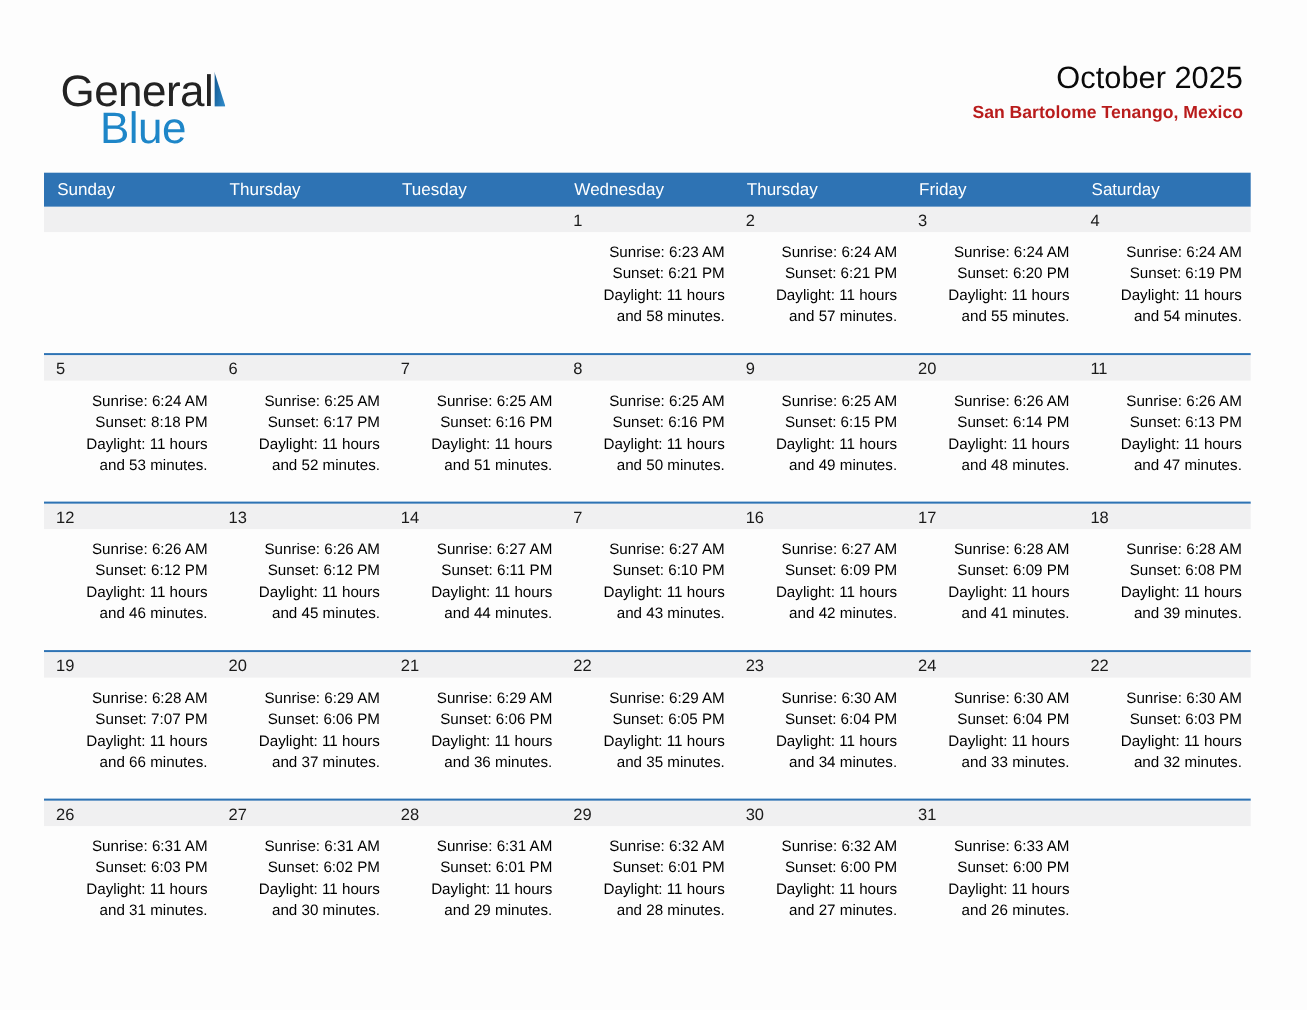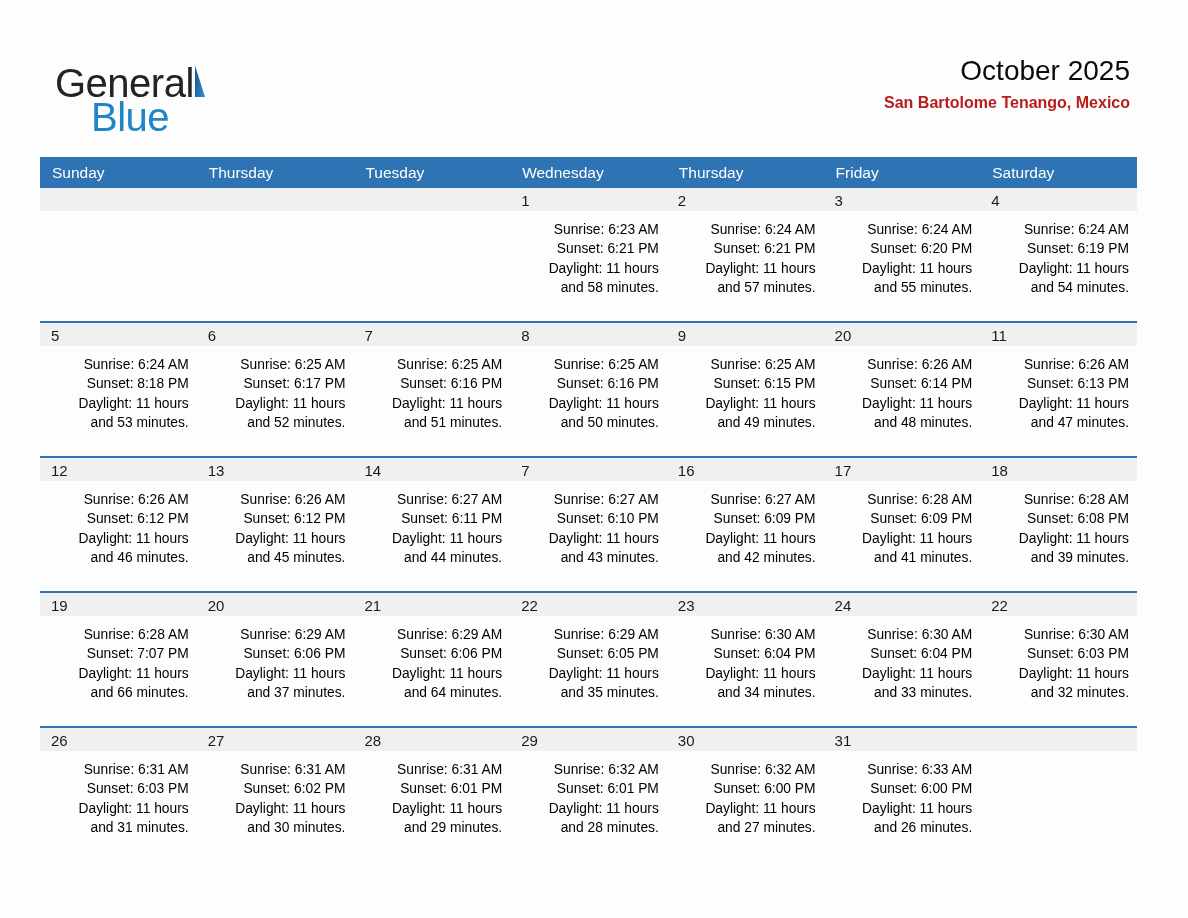--- a/index.html
+++ b/index.html
@@ -273,21 +273,21 @@
               <div class="cell-line">Daylight: 11 hours</div>
               <div class="cell-line">and 37 minutes.</div>
             </div>
           </div>
           <div class="cell">
             <div class="day-number">21</div>
             <div class="cell-lines">
               <div class="cell-line">Sunrise: 6:29 AM</div>
               <div class="cell-line">Sunset: 6:06 PM</div>
               <div class="cell-line">Daylight: 11 hours</div>
-              <div class="cell-line">and 64 minutes.</div>
+              <div class="cell-line">and 36 minutes.</div>
             </div>
           </div>
           <div class="cell">
             <div class="day-number">22</div>
             <div class="cell-lines">
               <div class="cell-line">Sunrise: 6:29 AM</div>
               <div class="cell-line">Sunset: 6:05 PM</div>
               <div class="cell-line">Daylight: 11 hours</div>
               <div class="cell-line">and 35 minutes.</div>
             </div>

